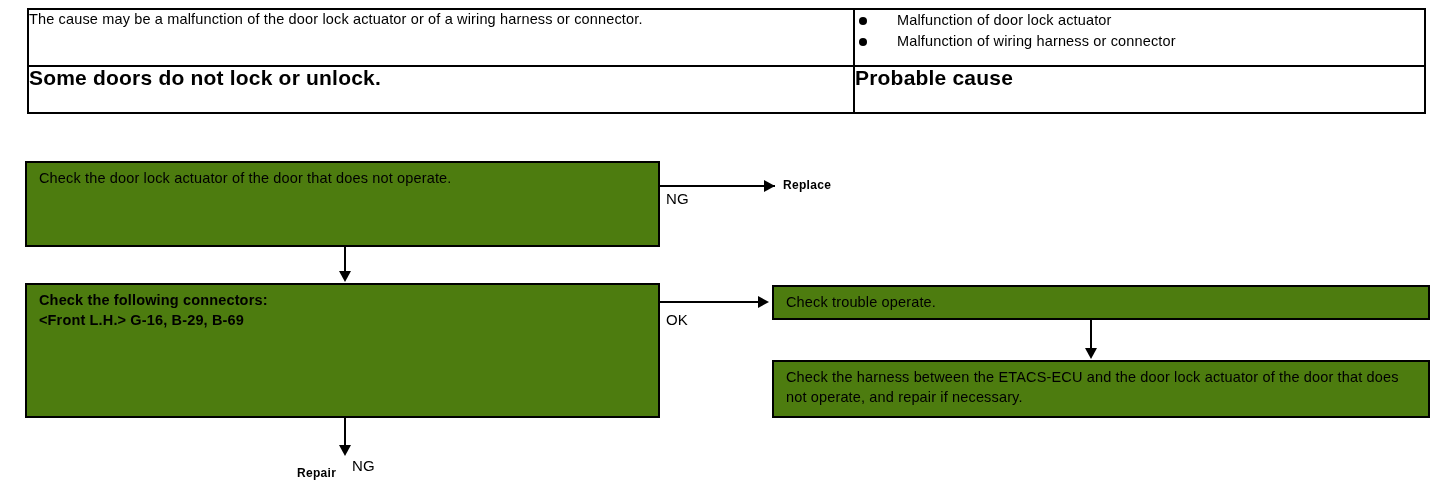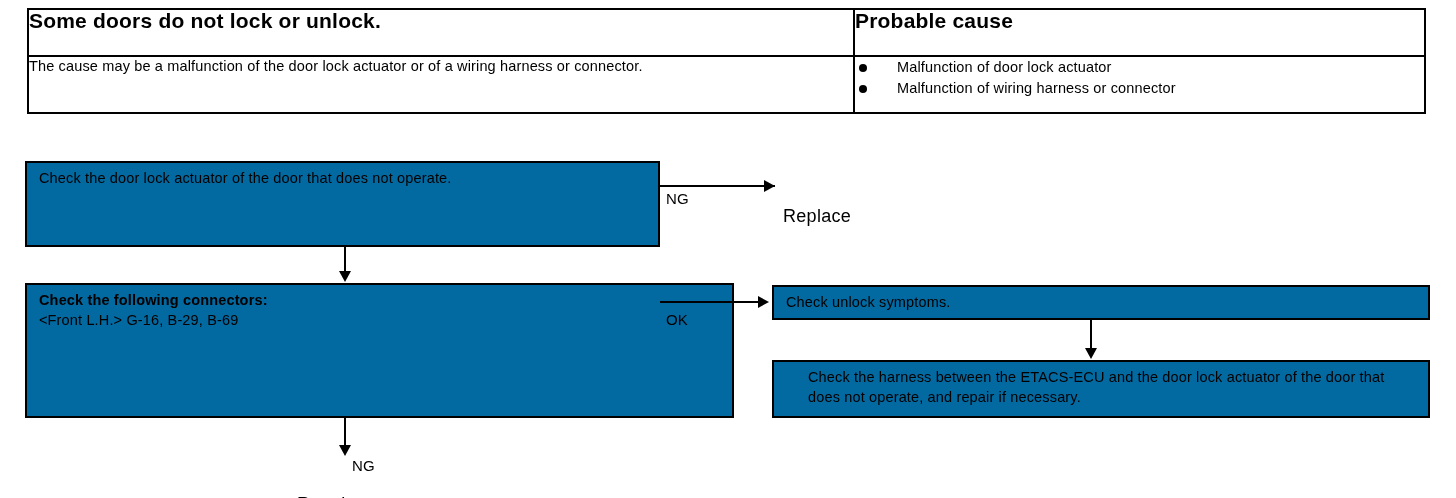--- a/index.html
+++ b/index.html
@@ -78,37 +78,37 @@
     background: #000;
     border-radius: 50%;
   }
 
   
   .flow { position: absolute; left: 0; top: 0; width: 1456px; height: 498px; }
 
   .fbox {
     position: absolute;
     border: 2px solid #000;
-    background: #0369a1;
+    background: #4d7c0f;
     box-sizing: border-box;
   }
   .fbox-inner {
     padding: 6px 12px 0 12px;
     font-size: 14.5px;
     line-height: 1.35;
     letter-spacing: .15px;
   }
   .fbox-inner.bold { font-weight: bold; }
 
   #box-check-actuator { left: 25px;  top: 161px; width: 635px; height: 86px; }
-  #box-connectors     { left: 25px;  top: 283px; width: 709px; height: 135px; }
+  #box-connectors     { left: 25px;  top: 283px; width: 635px; height: 135px; }
   #box-trouble        { left: 772px; top: 285px; width: 658px; height: 35px; }
-  #box-harness        { left: 772px; top: 360px; width: 658px; height: 58px; padding-left: 22px; }
-
-  .conn-line { white-space: pre; }
+  #box-harness        { left: 772px; top: 360px; width: 658px; height: 58px; }
+
+  .conn-line { white-space: pre; font-weight: bold; }
 
   
   .ln-h, .ln-v {
     position: absolute;
     background: #000;
   }
   .ln-h { height: 2px; }
   .ln-v { width: 2px; }
 
   .arrow-r {
@@ -128,61 +128,60 @@
 
   .flow-label {
     position: absolute;
     font-size: 15px;
     letter-spacing: .2px;
     line-height: 1;
     margin-top: 37px;
   }
   .flow-term {
     position: absolute;
-    font-size: 18px;
-    font-weight: normal;
+    font-size: 12px;
+    font-weight: bold;
     letter-spacing: .3px;
     line-height: 1;
-    margin-top: 28px;
   }
 </style>
 </head>
 <body>
 
 <table class="symptom-table">
   <colgroup>
     <col class="col-left">
       <col class="col-right">
   </colgroup>
   <tbody>
       <tr>
-    <td class="hdr-cell">
-      <div class="hdr-text">Some doors do not lock or unlock.</div>
-    </td>
-    <td class="hdr-cell">
-      <div class="hdr-text">Probable cause</div>
-    </td>
-  </tr>
-  <tr>
     <td class="body-cell">
       <div class="body-text">The cause may be a malfunction of the door lock actuator or of a wiring harness or connector.</div>
     </td>
     <td class="body-cell">
       <ul class="cause-list">
         <li>
           <span class="bullet"></span>
           <span>Malfunction of door lock actuator</span>
         </li>
         <li>
           <span class="bullet"></span>
           <span>Malfunction of wiring harness or connector</span>
         </li>
       </ul>
     </td>
   </tr>
+  <tr>
+    <td class="hdr-cell">
+      <div class="hdr-text">Some doors do not lock or unlock.</div>
+    </td>
+    <td class="hdr-cell">
+      <div class="hdr-text">Probable cause</div>
+    </td>
+  </tr>
 </tbody>
   </table>
 
 <div class="flow">
 
   <div class="fbox" id="box-check-actuator">
     <div class="fbox-inner">Check the door lock actuator of the door that does not operate.</div>
   </div>
 
   <div class="ln-h" style="left:660px; top:185px; width:115px;"></div>
@@ -204,21 +203,21 @@
   <div class="ln-h" style="left:660px; top:301px; width:100px;"></div>
   <div class="arrow-r" style="left:758px; top:296px;"></div>
   <div class="flow-label" style="left:666px; top:275px;">OK</div>
 
   <div class="ln-v" style="left:344px; top:418px; height:29px;"></div>
   <div class="arrow-d" style="left:339px; top:445px;"></div>
   <div class="flow-label" style="left:352px; top:421px;">NG</div>
   <div class="flow-term" style="left:297px; top:467px;">Repair</div>
 
   <div class="fbox" id="box-trouble">
-    <div class="fbox-inner">Check unlock symptoms.</div>
+    <div class="fbox-inner">Check trouble operate.</div>
   </div>
 
   <div class="ln-v" style="left:1090px; top:320px; height:30px;"></div>
   <div class="arrow-d" style="left:1085px; top:348px;"></div>
   <div class="flow-label" style="left:1098px; top:324px;">NG</div>
 
   <div class="fbox" id="box-harness">
     <div class="fbox-inner">Check the harness between the ETACS-ECU and the door lock actuator of the door that does not operate, and repair if necessary.</div>
   </div>
 

